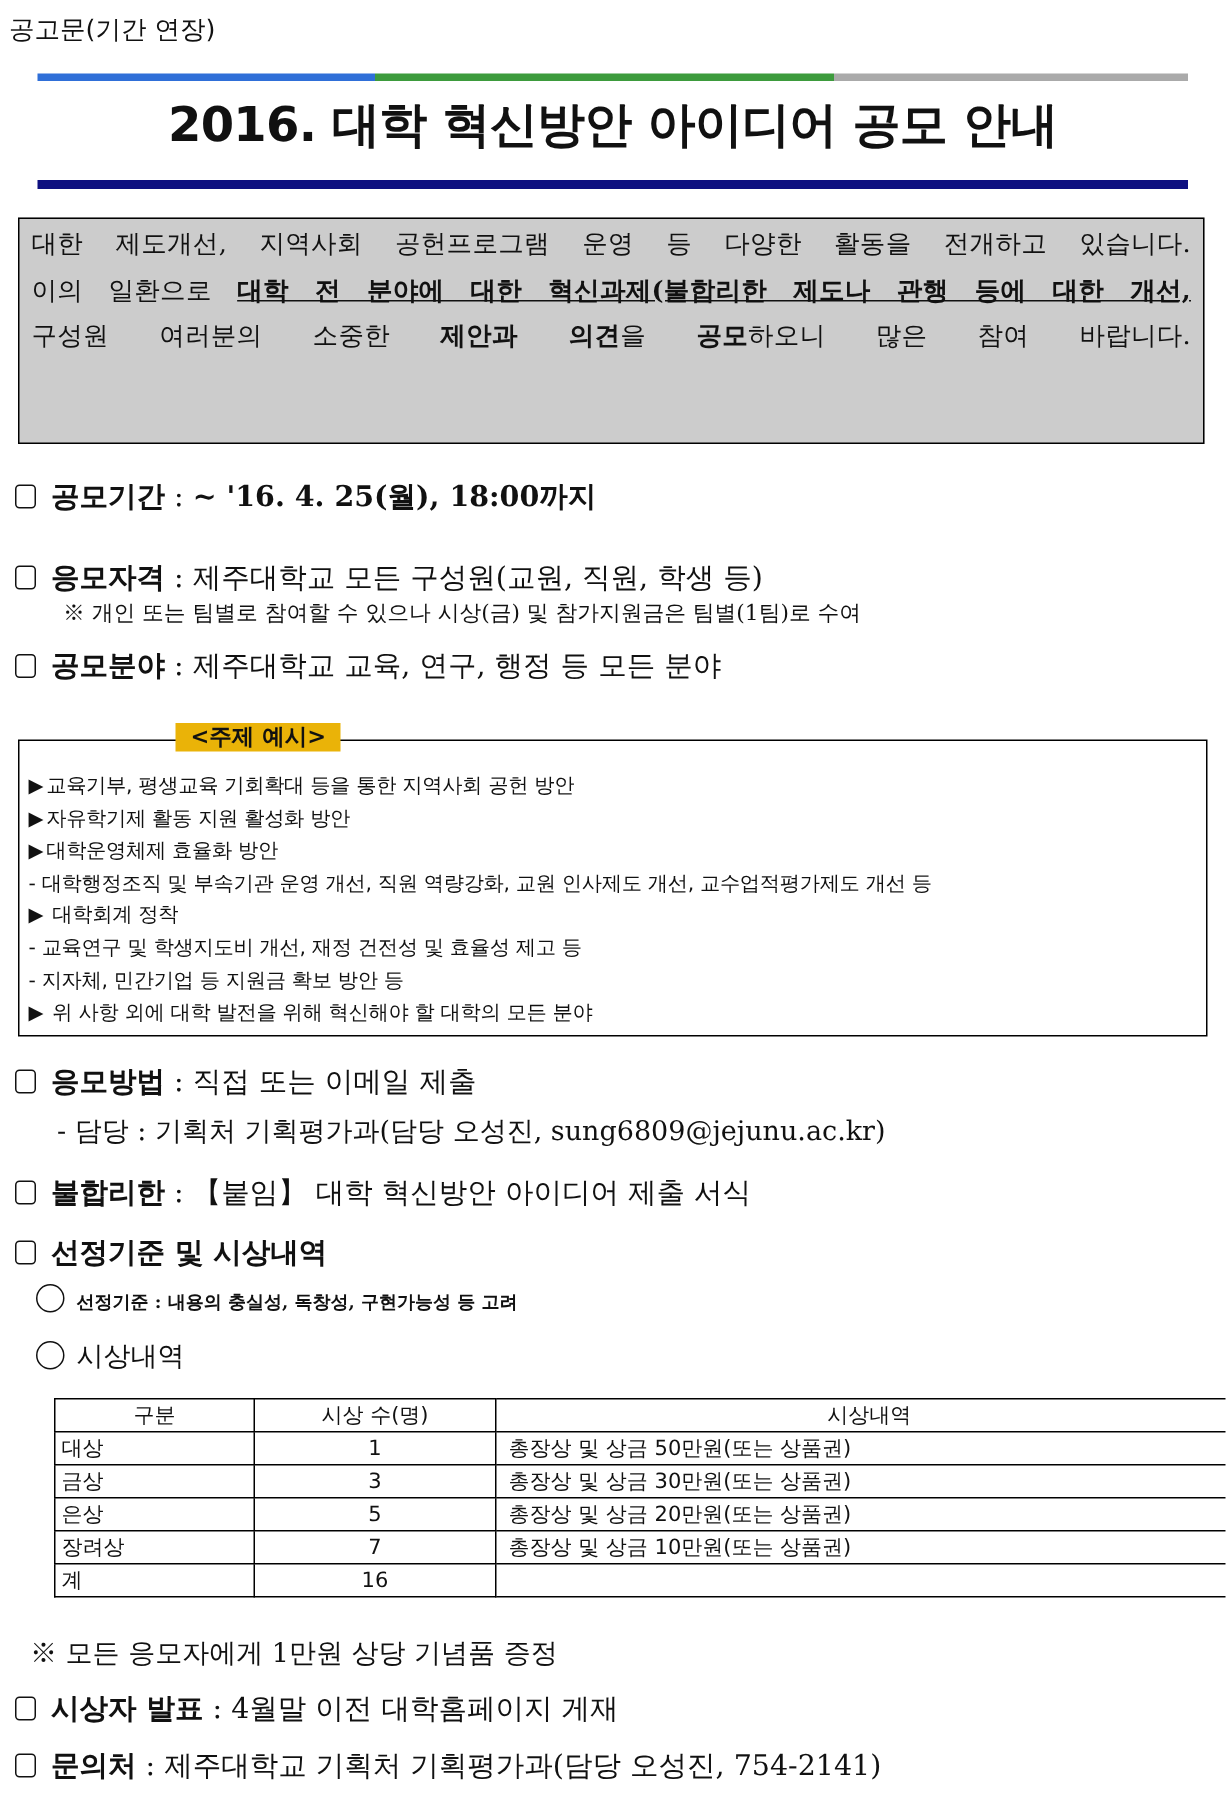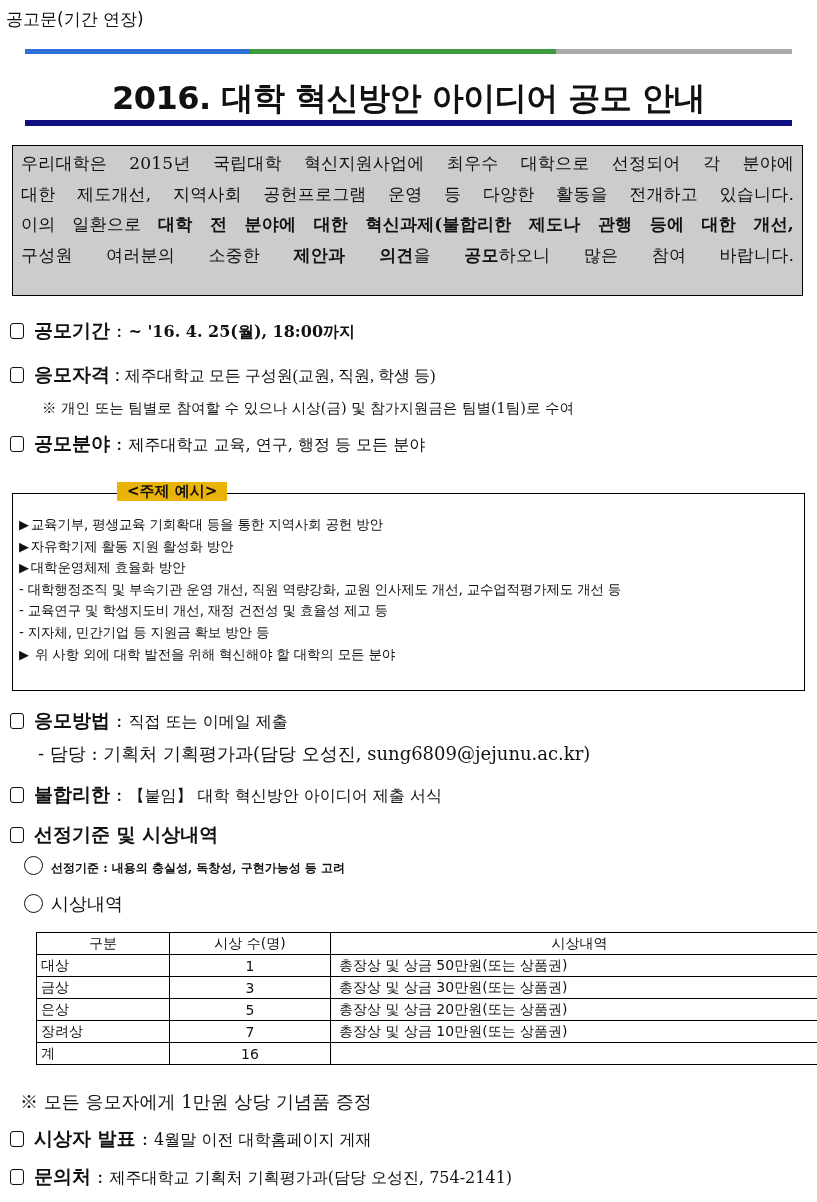--- a/index.html
+++ b/index.html
@@ -7,41 +7,41 @@
     width: 817px; height: 1202px; position: relative; overflow: hidden;
     font-family: "DejaVu Serif", "Liberation Serif", serif;
     color: #111;
   }
   .abs { position: absolute; }
   .notice-label { left: 6px; top: 8px; font-family: "DejaVu Sans", sans-serif; font-size: 17px; }
   .colorbar { top: 49px; height: 5px; }
   .title {
     left: 25px; width: 767px; top: 62px; text-align: center;
     font-family: "DejaVu Sans", "Liberation Sans", sans-serif;
-    font-weight: bold; font-size: 32px; letter-spacing: -0.5px; margin-top: 15px;
+    font-weight: bold; font-size: 32px; letter-spacing: -0.5px;
   }
   .navybar { left: 25px; width: 767px; top: 120px; height: 6px; }
   .intro-box {
     left: 12px; top: 145px; width: 791px; height: 151px;
     border: 1.5px solid #000; background: #cccccc; box-sizing: border-box;
     padding: 2px 8px 0 8px;
   }
   .intro-line {
     font-size: 17px; height: 30.5px; line-height: 30px; white-space: nowrap;
     text-align: justify; text-align-last: justify; letter-spacing: 0.2px;
   }
-  .u { font-weight: bold; }
+  .u { text-decoration: underline; font-weight: bold; }
   .b { font-weight: bold; }
   .section { left: 10px; font-size: 19px; white-space: nowrap; }
   .chk {
     display: inline-block; width: 12px; height: 14px; border: 1.6px solid #111;
     border-radius: 3px; margin-right: 10px; vertical-align: -2px;
   }
   .sec-title { font-weight: bold; }
-  .sec-value { font-size: 16px; }
+  .sec-value { font-size: 19px; }
   .sub-note { left: 42px; font-size: 14.5px; white-space: nowrap; }
   .examples-box {
     left: 12px; top: 493px; width: 793px; height: 198px; box-sizing: border-box;
     border: 1.5px solid #000;
   }
   .examples-legend {
     position: absolute; left: 104px; top: -12px; background: #eab308;
     padding: 0 10px; font-family: "DejaVu Sans", sans-serif; font-weight: bold;
     font-size: 15px;
   }
@@ -73,46 +73,46 @@
 <body>
 
 <div class="abs notice-label">공고문(기간 연장)</div>
 <div class="abs colorbar" style="left:25px;width:225px;background:#2f6fd8;"></div>
 <div class="abs colorbar" style="left:250px;width:306px;background:#3d9b3d;"></div>
 <div class="abs colorbar" style="left:556px;width:236px;background:#aaaaaa;"></div>
 <div class="abs title">2016. 대학 혁신방안 아이디어 공모 안내</div>
 <div class="abs navybar" style="background:#0e1080;"></div>
 
 <div class="abs intro-box">
-  <div class="intro-line">우리대학은 2015년 국립대학 혁신지원사업에 최우수 대학으로 선정되어 각 분야에</div>
   <div class="intro-line">대한 제도개선, 지역사회 공헌프로그램 운영 등 다양한 활동을 전개하고 있습니다.</div>
   <div class="intro-line"><span>이의 일환으로 </span><span class="u">대학 전 분야에 대한 혁신과제(불합리한 제도나 관행 등에 대한 개선,</span></div>
   <div class="intro-line"><span>구성원 여러분의 소중한 </span><span class="b">제안과 의견</span><span>을 </span><span class="b">공모</span><span>하오니 많은 참여 바랍니다.</span></div>
 </div>
 
 <div class="abs section" style="top:318px;">
   <span class="chk"></span><span class="sec-title">공모기간</span><span> :  </span><span class="sec-value b">~ '16. 4. 25(월), 18:00까지</span>
 </div>
 
-<div class="abs section" style="top:362px;font-family:Liberation Serif, serif;">
+<div class="abs section" style="top:372px;">
   <span class="chk"></span><span class="sec-title">응모자격</span><span> : </span><span class="sec-value">제주대학교 모든 구성원(교원, 직원, 학생 등)</span>
 </div>
 <div class="abs sub-note" style="top:399px;">※ 개인 또는 팀별로 참여할 수 있으나 시상(금) 및 참가지원금은 팀별(1팀)로 수여</div>
 
 <div class="abs section" style="top:431px;">
   <span class="chk"></span><span class="sec-title">공모분야</span><span> : </span><span class="sec-value">제주대학교 교육, 연구, 행정 등 모든 분야</span>
 </div>
 
 <div class="abs examples-box">
   <div class="examples-legend">&lt;주제 예시&gt;</div>
   <div class="ex-list">
     <div class="ex-item"><span class="tri">▶</span><span>교육기부, 평생교육 기회확대 등을 통한 지역사회 공헌 방안</span></div>
     <div class="ex-item"><span class="tri">▶</span><span>자유학기제 활동 지원 활성화 방안</span></div>
     <div class="ex-item"><span class="tri">▶</span><span>대학운영체제 효율화 방안</span></div>
     <div class="ex-item"><span> -</span><span> 대학행정조직 및 부속기관 운영 개선, 직원 역량강화, 교원 인사제도 개선, 교수업적평가제도 개선 등</span></div>
+    <div class="ex-item"><span class="tri">▶</span><span> 대학회계 정착</span></div>
     <div class="ex-item"><span> -</span><span> 교육연구 및 학생지도비 개선, 재정 건전성 및 효율성 제고 등</span></div>
     <div class="ex-item"><span> -</span><span> 지자체, 민간기업 등 지원금 확보 방안 등</span></div>
     <div class="ex-item"><span class="tri">▶</span><span> 위 사항 외에 대학 발전을 위해 혁신해야 할 대학의 모든 분야</span></div>
   </div>
 </div>
 
 <div class="abs section" style="top:708px;">
   <span class="chk"></span><span class="sec-title">응모방법</span><span> : </span><span class="sec-value">직접 또는 이메일 제출</span>
 </div>
 <div class="abs section" style="top:742px;left:38px;font-size:18px;">- 담당 : 기획처 기획평가과(담당 오성진, sung6809@jejunu.ac.kr)</div>

